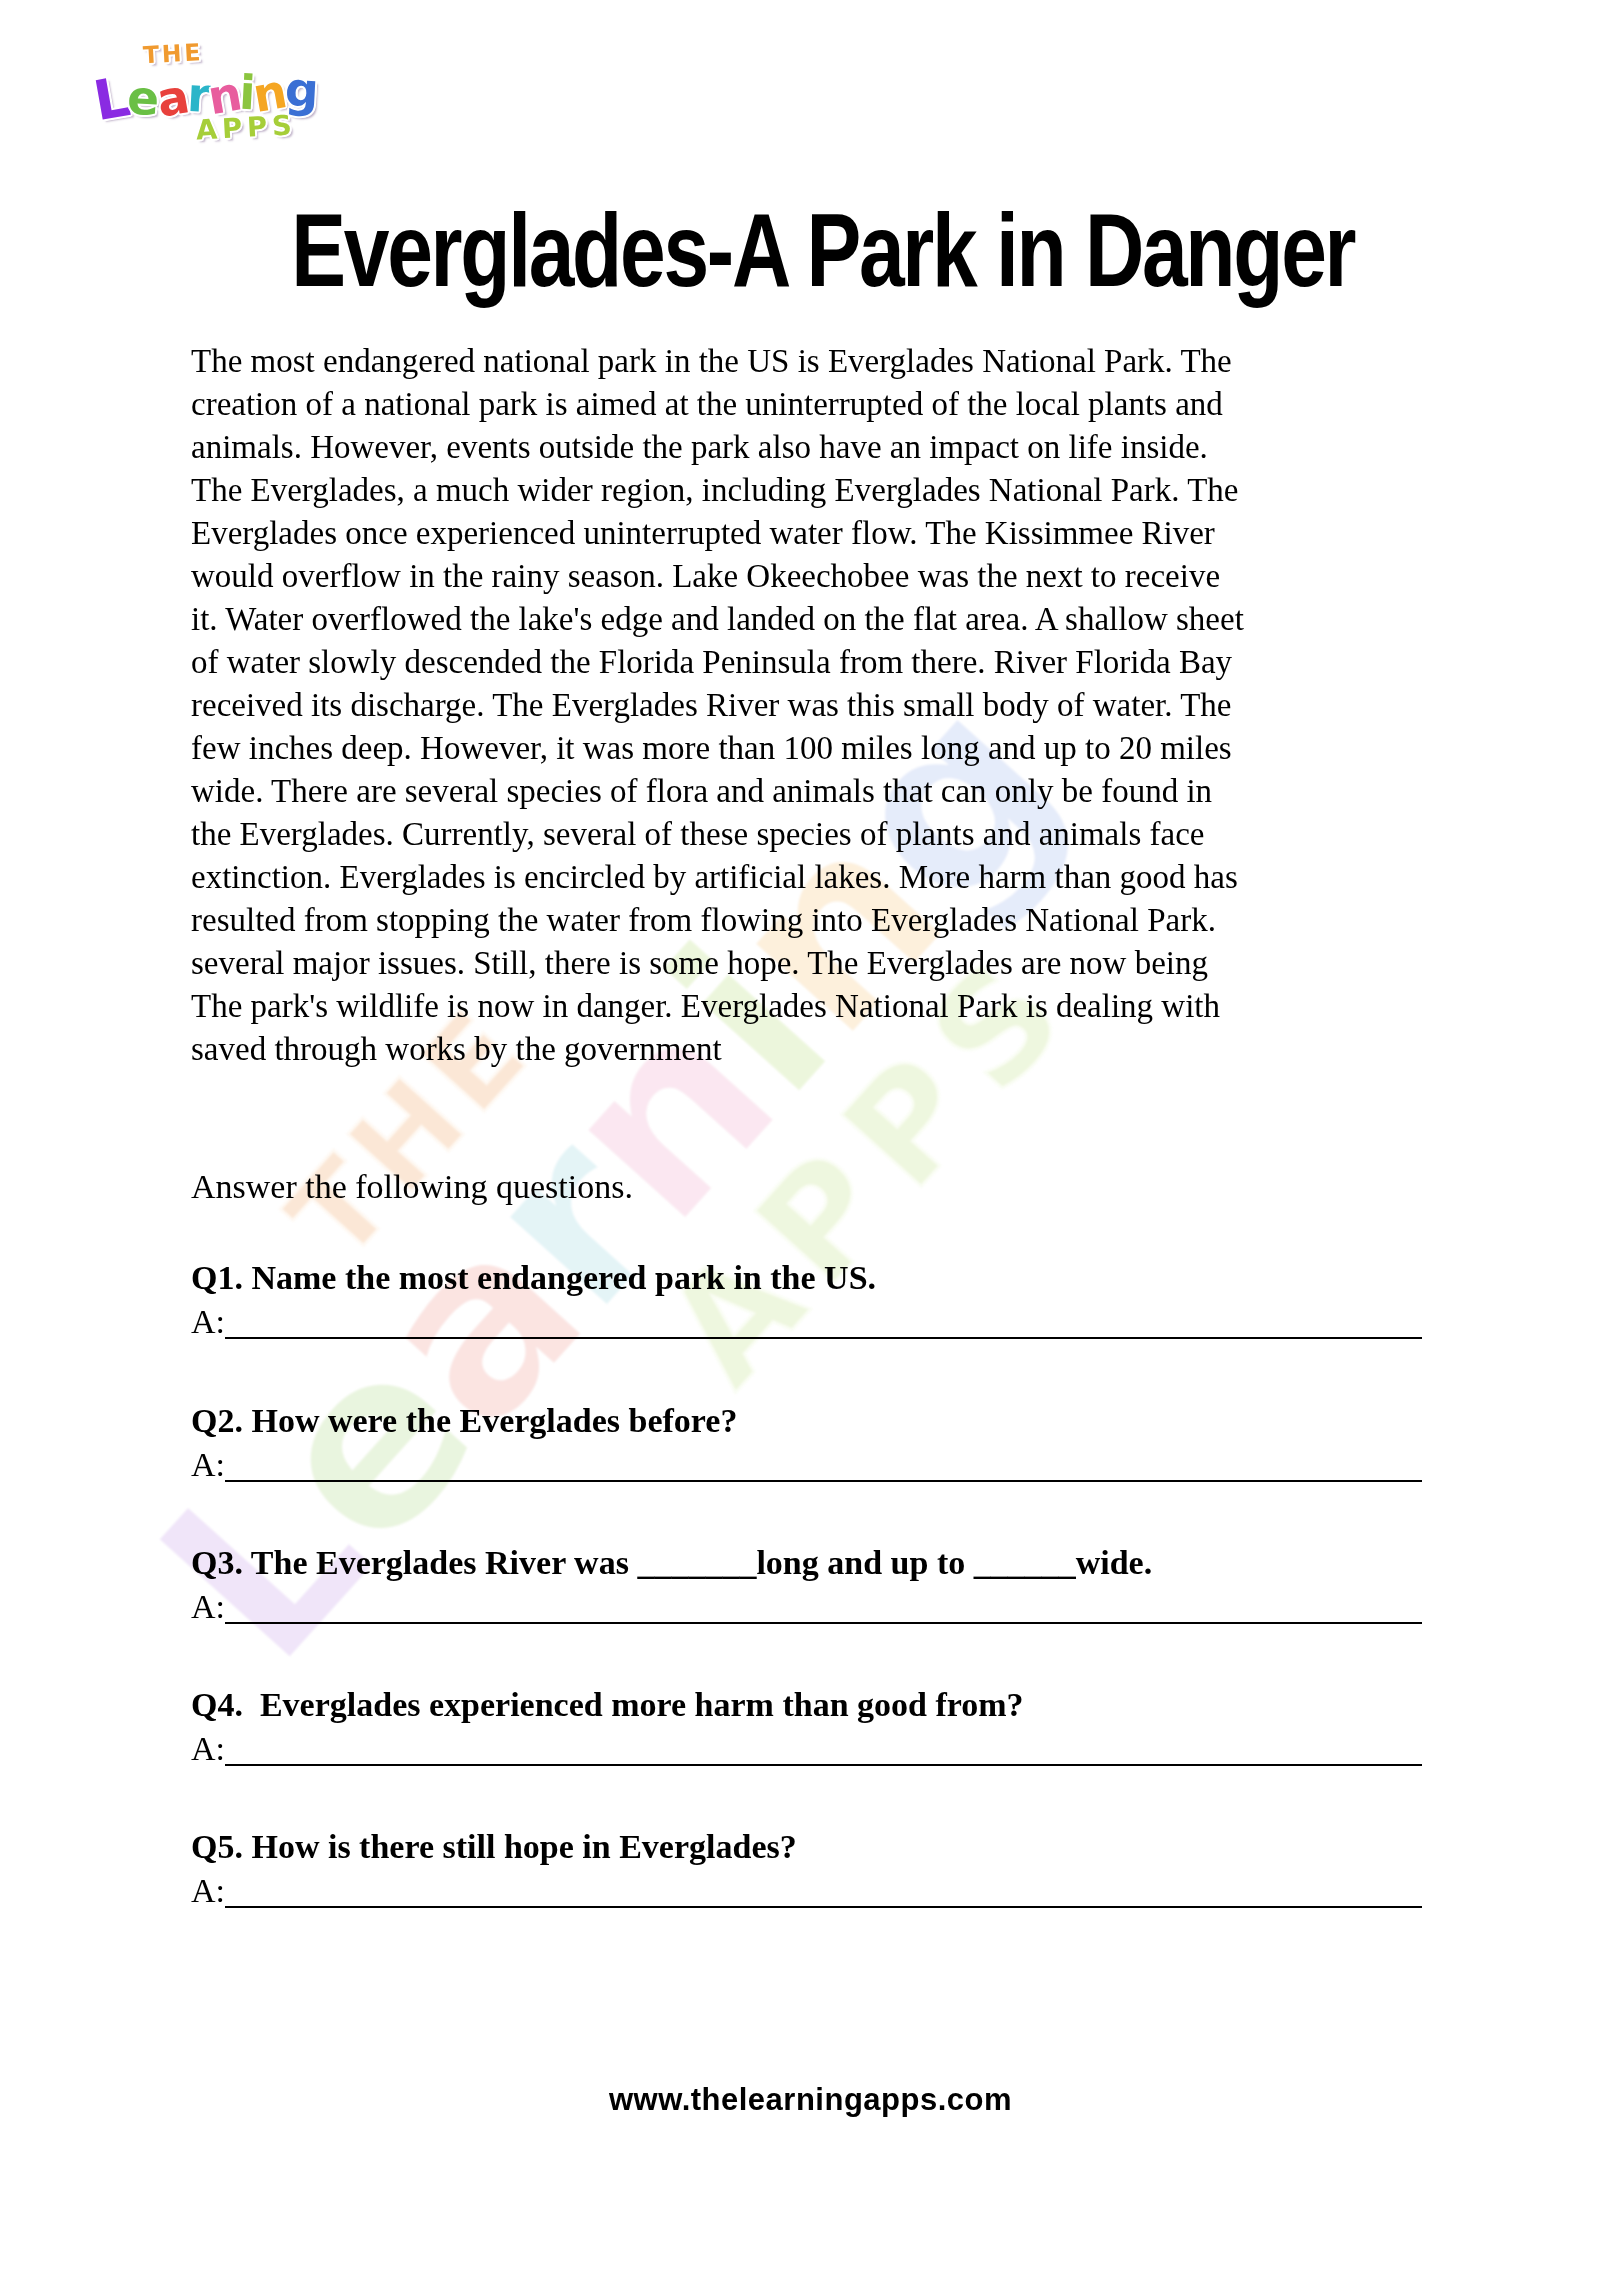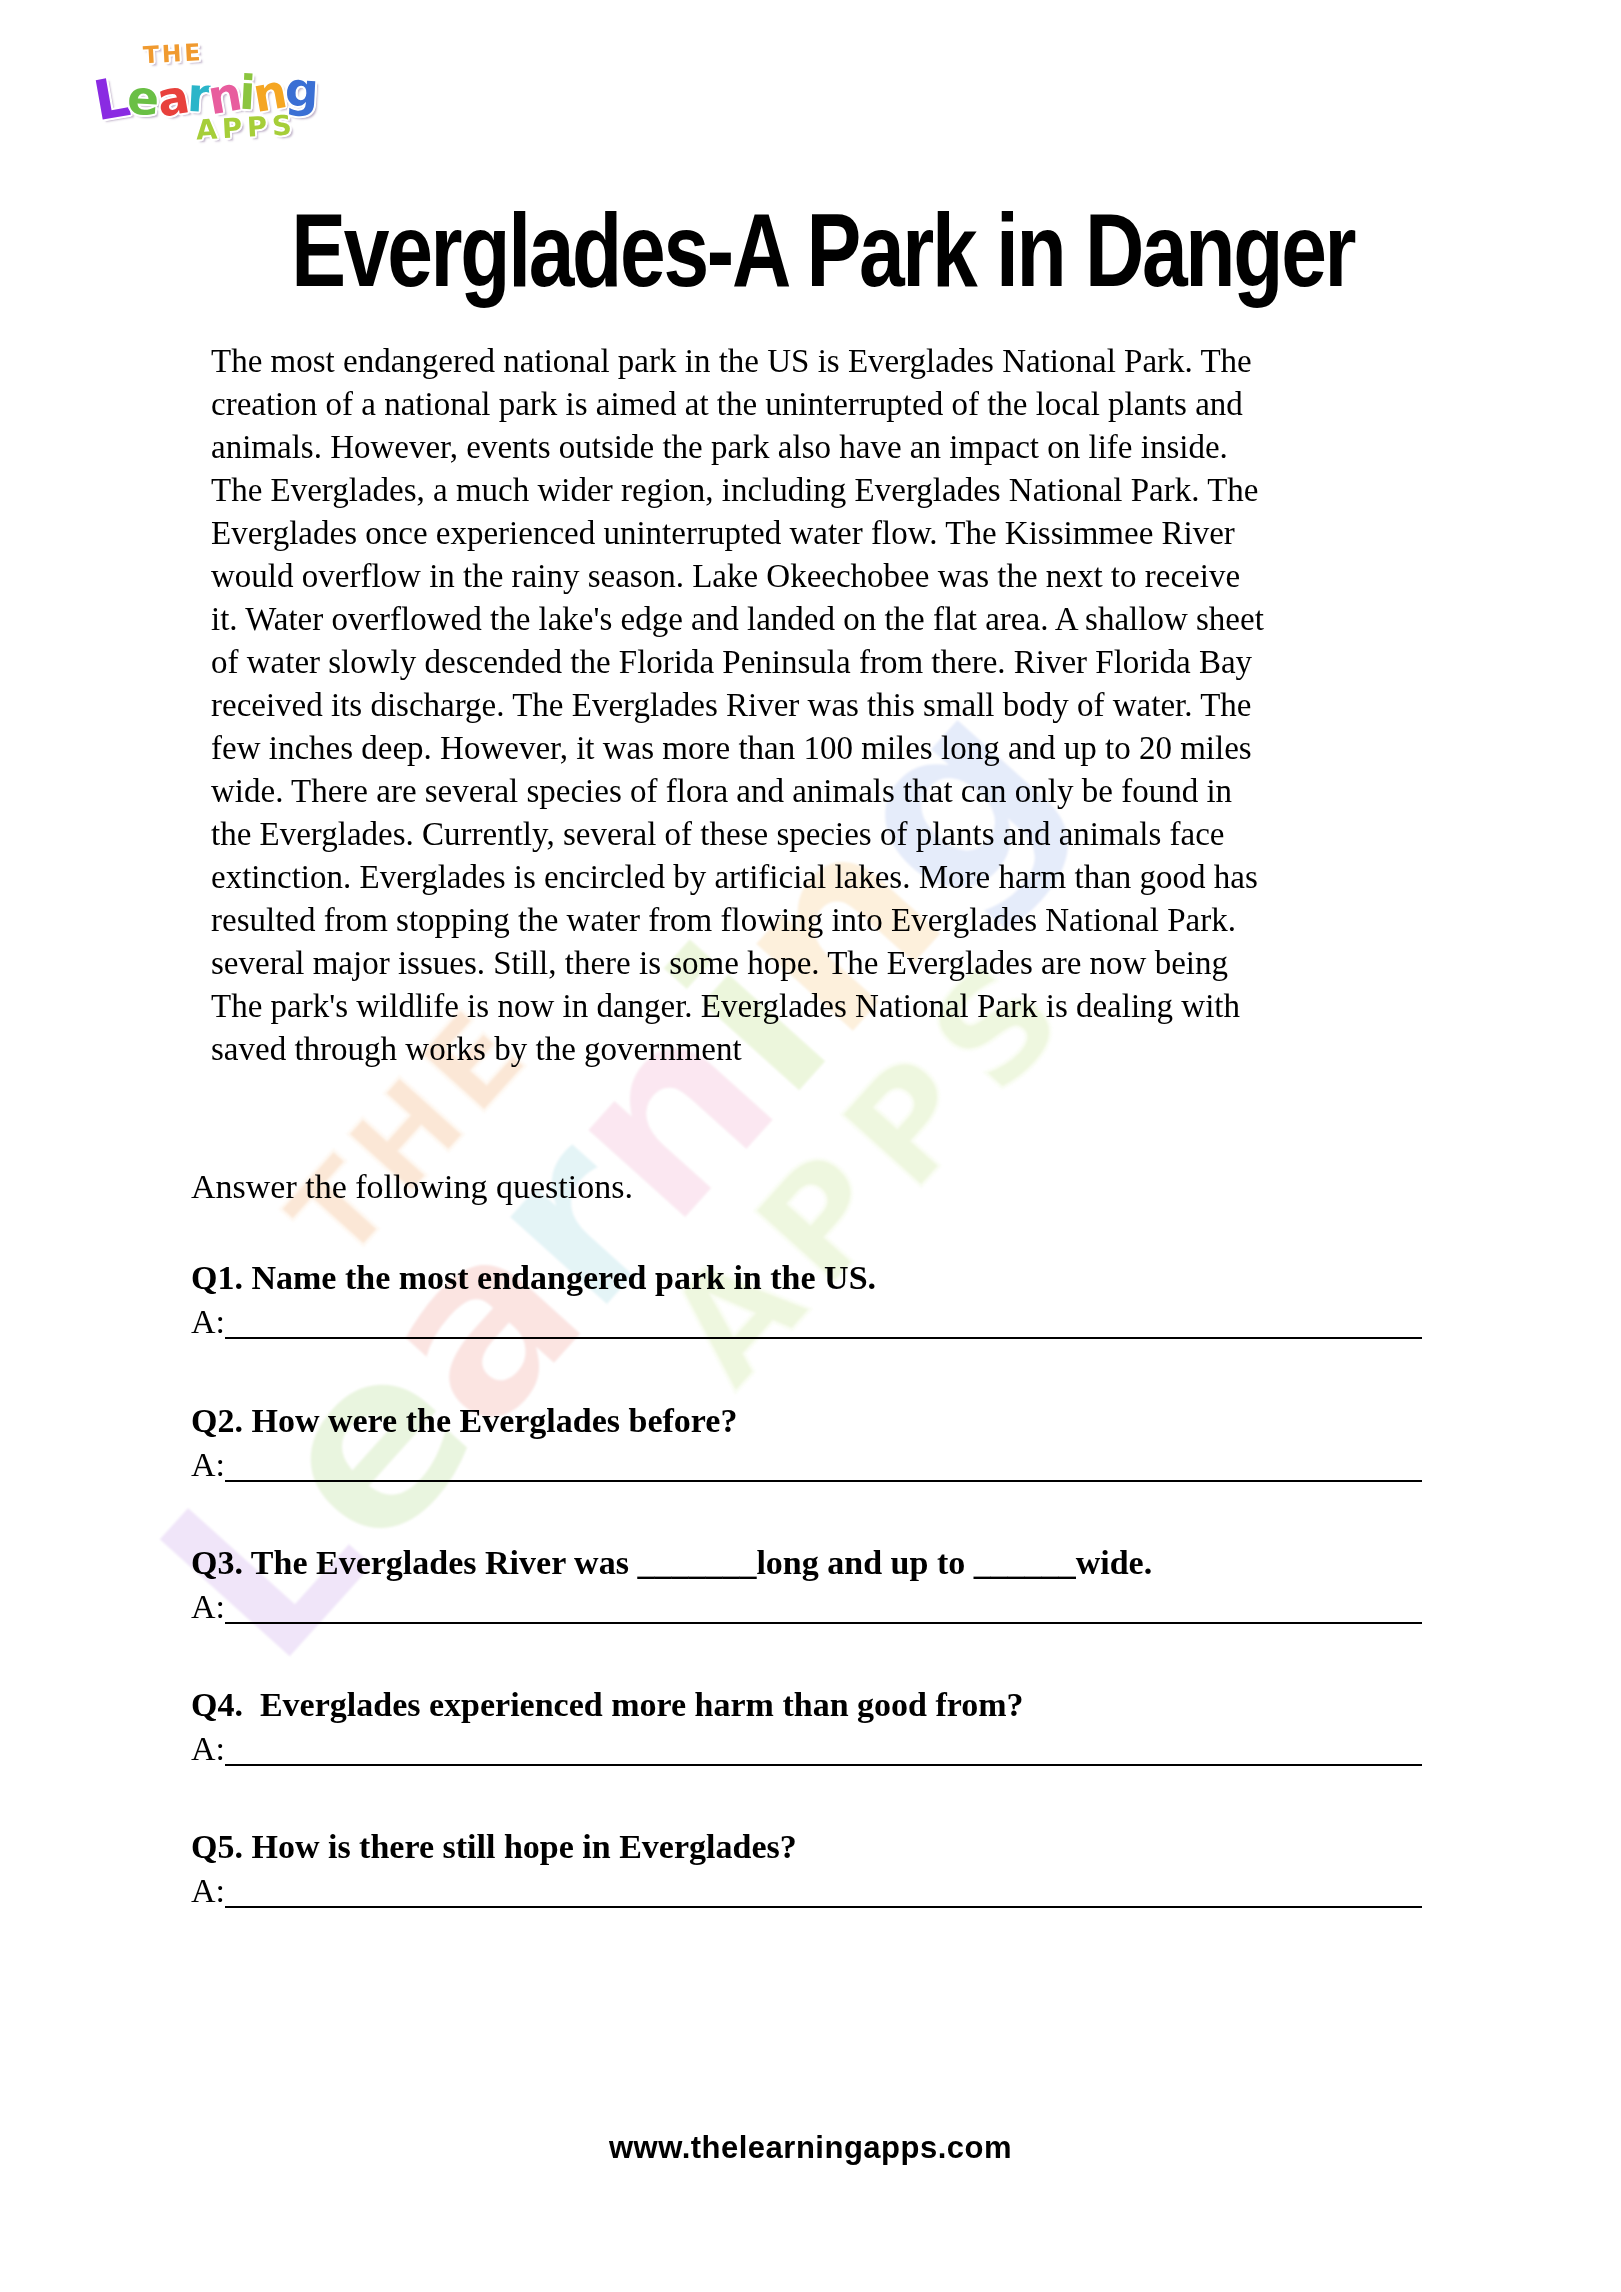--- a/index.html
+++ b/index.html
@@ -69,41 +69,41 @@
     display:inline-block;
     font-family:"Liberation Sans", sans-serif;
     font-size:104px;line-height:1.05;letter-spacing:-2.9px;
     transform:scaleX(0.79);transform-origin:50% 50%;
     white-space:nowrap;
   }
 
   
   .para{
     position:absolute;left:191px;top:340px;width:1231px;z-index:2;
-    font-size:33px;line-height:43px;margin-left:20px;
+    font-size:33px;line-height:43px;
   }
   .pline{white-space:nowrap;}
 
   
   .instruction{position:absolute;left:191px;top:1168px;font-size:34px;z-index:2;}
   .q-label{position:absolute;left:191px;width:1231px;font-size:34px;white-space:pre-wrap;z-index:2;font-weight:bold;}
   .q1{top:1259px;} .q2{top:1402px;} .q3{top:1544px;} .q4{top:1686px;} .q5{top:1828px;}
   .answer-row{
     position:absolute;left:191px;width:1231px;height:35px;z-index:2;
     display:flex;align-items:flex-end;font-size:34px;line-height:1;
   }
   .a1{top:1304px;} .a2{top:1447px;} .a3{top:1589px;} .a4{top:1731px;} .a5{top:1873px;}
   .a-prefix{display:block;}
   .a-line{flex:1 1 auto;border-bottom:2.9px solid #000;height:100%;}
 
   
   .footer{
     position:absolute;left:0;top:2082px;width:100%;text-align:center;z-index:2;
     font-family:"Liberation Sans", sans-serif;font-weight:bold;
-    font-size:31px;letter-spacing:0.5px;margin-top:48px;
+    font-size:31px;letter-spacing:0.5px;
   }
 </style>
 </head>
 <body>
 
 <div class="page">
 
   <div class="watermark" aria-hidden="true">
     <div class="wm-inner">
       <div class="wm-the">THE</div>

